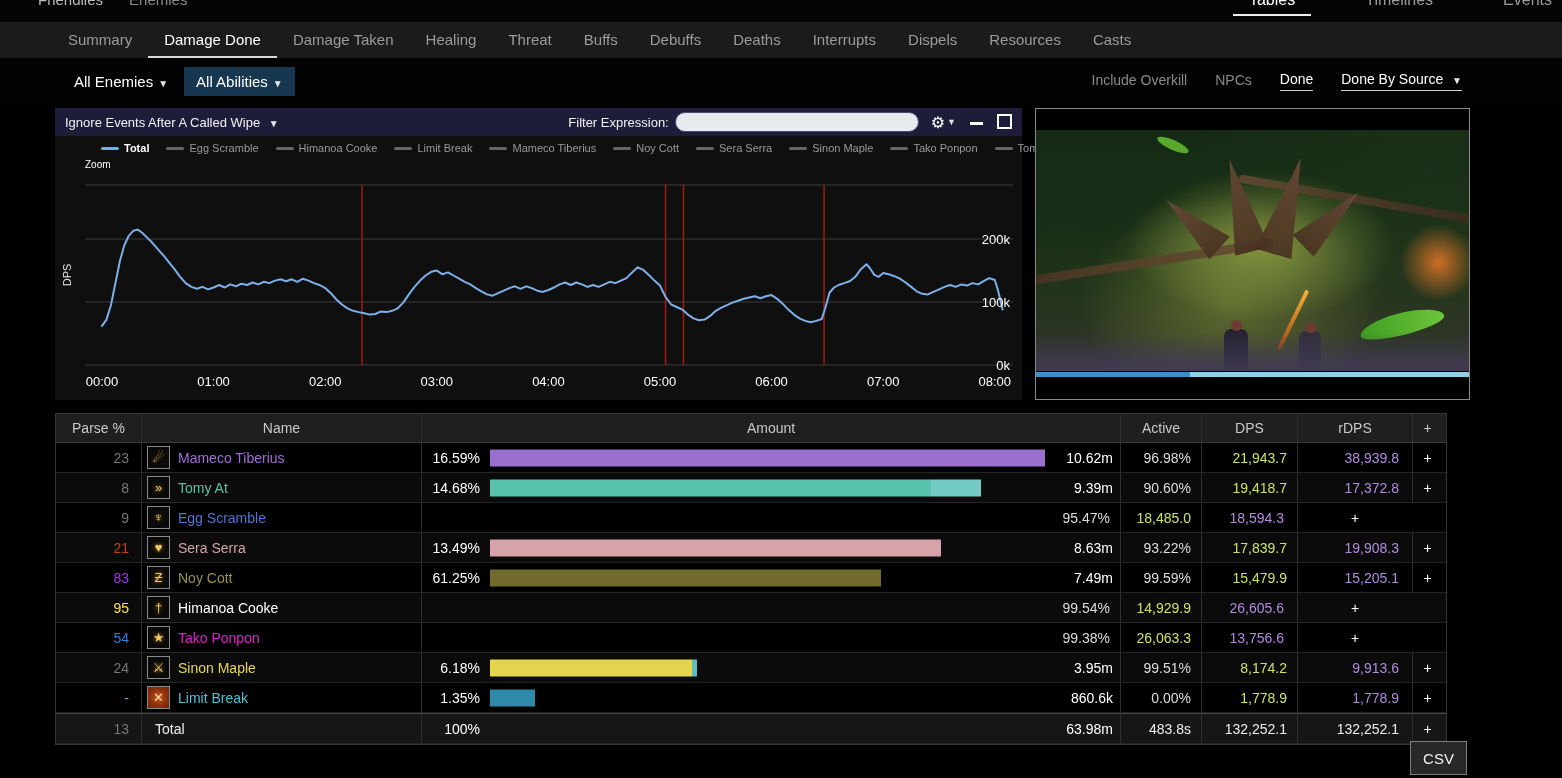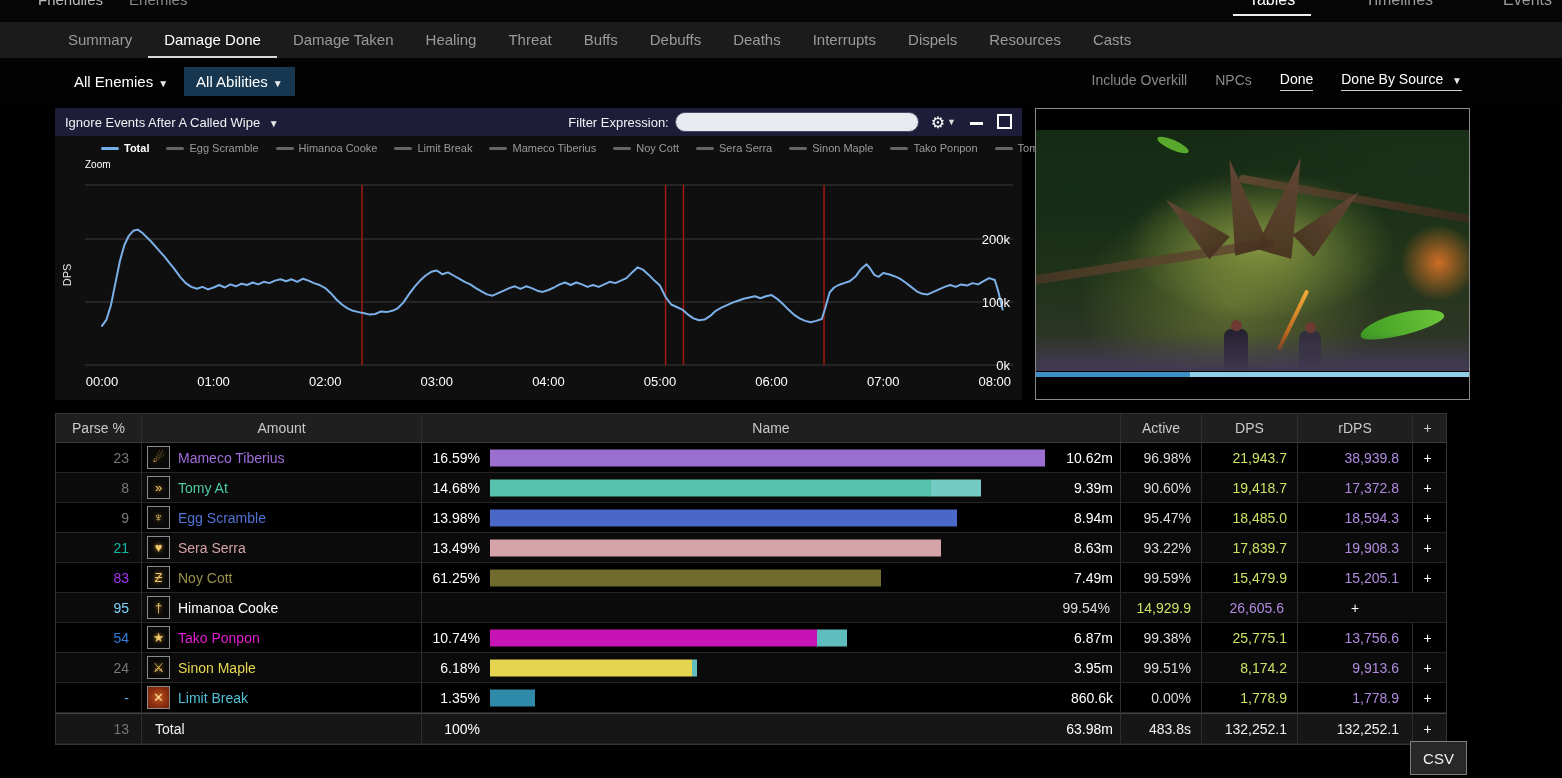--- a/index.html
+++ b/index.html
@@ -256,22 +256,22 @@
     <div class="fog"></div>
   </div>
   <div class="vbar" style="background: rgb(143, 208, 232);">
     <div class="vbar-played" id="vbar-played" style="width: 35.5%; background: rgb(58, 143, 199);"></div>
   </div>
 </div>
 
 <div id="dmg-table" class="abs">
     <div class="trow thead">
       <div class="tcell">Parse %</div>
+      <div class="tcell">Name</div>
       <div class="tcell">Amount</div>
-      <div class="tcell">Name</div>
       <div class="tcell">Active</div>
       <div class="tcell">DPS</div>
       <div class="tcell">rDPS</div>
       <div class="tcell">+</div>
     </div>
     <div class="trow">
       <div class="tcell c-parse" style="color: rgb(119, 119, 119);">23</div>
       <div class="tcell c-name">
         <span class="jicon">☄</span>
         <span class="nametext" style="color: rgb(160, 109, 219);">Mameco Tiberius</span>
@@ -310,36 +310,27 @@
       <div class="tcell c-dps">19,418.7</div>
       <div class="tcell c-rdps">17,372.8</div>
       <div class="tcell c-plus">+</div>
     </div>
     <div class="trow">
       <div class="tcell c-parse" style="color: rgb(119, 119, 119);">9</div>
       <div class="tcell c-name">
         <span class="jicon">♆</span>
         <span class="nametext" style="color: rgb(82, 114, 214);">Egg Scramble</span>
       </div>
-      <div class="tcell c-amount">
-        <span class="apct">13.98%</span>
-        <span class="atrack">
-          <span class="abarwrap">
-            <span class="aseg" style="width: 466.95px; background: rgb(74, 104, 200);"></span>
-          </span>
-        </span>
-        <span class="aval">8.94m</span>
-      </div>
       <div class="tcell c-active">95.47%</div>
       <div class="tcell c-dps">18,485.0</div>
       <div class="tcell c-rdps">18,594.3</div>
       <div class="tcell c-plus">+</div>
     </div>
     <div class="trow alt">
-      <div class="tcell c-parse" style="color: #14b8a6;">21</div>
+      <div class="tcell c-parse" style="color: #c2410c;">21</div>
       <div class="tcell c-name">
         <span class="jicon">♥</span>
         <span class="nametext" style="color: rgb(213, 163, 168);">Sera Serra</span>
       </div>
       <div class="tcell c-amount">
         <span class="apct">13.49%</span>
         <span class="atrack">
           <span class="abarwrap">
             <span class="aseg" style="width: 451.102px; background: rgb(213, 163, 168);"></span>
           </span>
@@ -365,48 +356,38 @@
           </span>
         </span>
         <span class="aval">7.49m</span>
       </div>
       <div class="tcell c-active">99.59%</div>
       <div class="tcell c-dps">15,479.9</div>
       <div class="tcell c-rdps">15,205.1</div>
       <div class="tcell c-plus">+</div>
     </div>
     <div class="trow alt">
-      <div class="tcell c-parse" style="color: #7dd3fc;">95</div>
+      <div class="tcell c-parse" style="color: #fde047;">95</div>
       <div class="tcell c-name">
         <span class="jicon">†</span>
         <span class="nametext" style="color: rgb(255, 255, 255);">Himanoa Cooke</span>
       </div>
       <div class="tcell c-active">99.54%</div>
       <div class="tcell c-dps">14,929.9</div>
       <div class="tcell c-rdps">26,605.6</div>
       <div class="tcell c-plus">+</div>
     </div>
     <div class="trow">
       <div class="tcell c-parse" style="color: rgb(47, 125, 219);">54</div>
       <div class="tcell c-name">
         <span class="jicon">★</span>
         <span class="nametext" style="color: rgb(224, 31, 208);">Tako Ponpon</span>
       </div>
-      <div class="tcell c-amount">
-        <span class="apct">10.74%</span>
-        <span class="atrack">
-          <span class="abarwrap">
-            <span class="aseg" style="width: 326.582px; background: rgb(199, 21, 181);"></span>
-            <span class="aseg" style="width: 30.564px; background: rgb(95, 189, 189);"></span>
-          </span>
-        </span>
-        <span class="aval">6.87m</span>
-      </div>
       <div class="tcell c-active">99.38%</div>
-      <div class="tcell c-dps">25,775.1</div>
+      <div class="tcell c-dps">26,063.3</div>
       <div class="tcell c-rdps">13,756.6</div>
       <div class="tcell c-plus">+</div>
     </div>
     <div class="trow alt">
       <div class="tcell c-parse" style="color: rgb(119, 119, 119);">24</div>
       <div class="tcell c-name">
         <span class="jicon">⚔</span>
         <span class="nametext" style="color: rgb(232, 216, 78);">Sinon Maple</span>
       </div>
       <div class="tcell c-amount">

